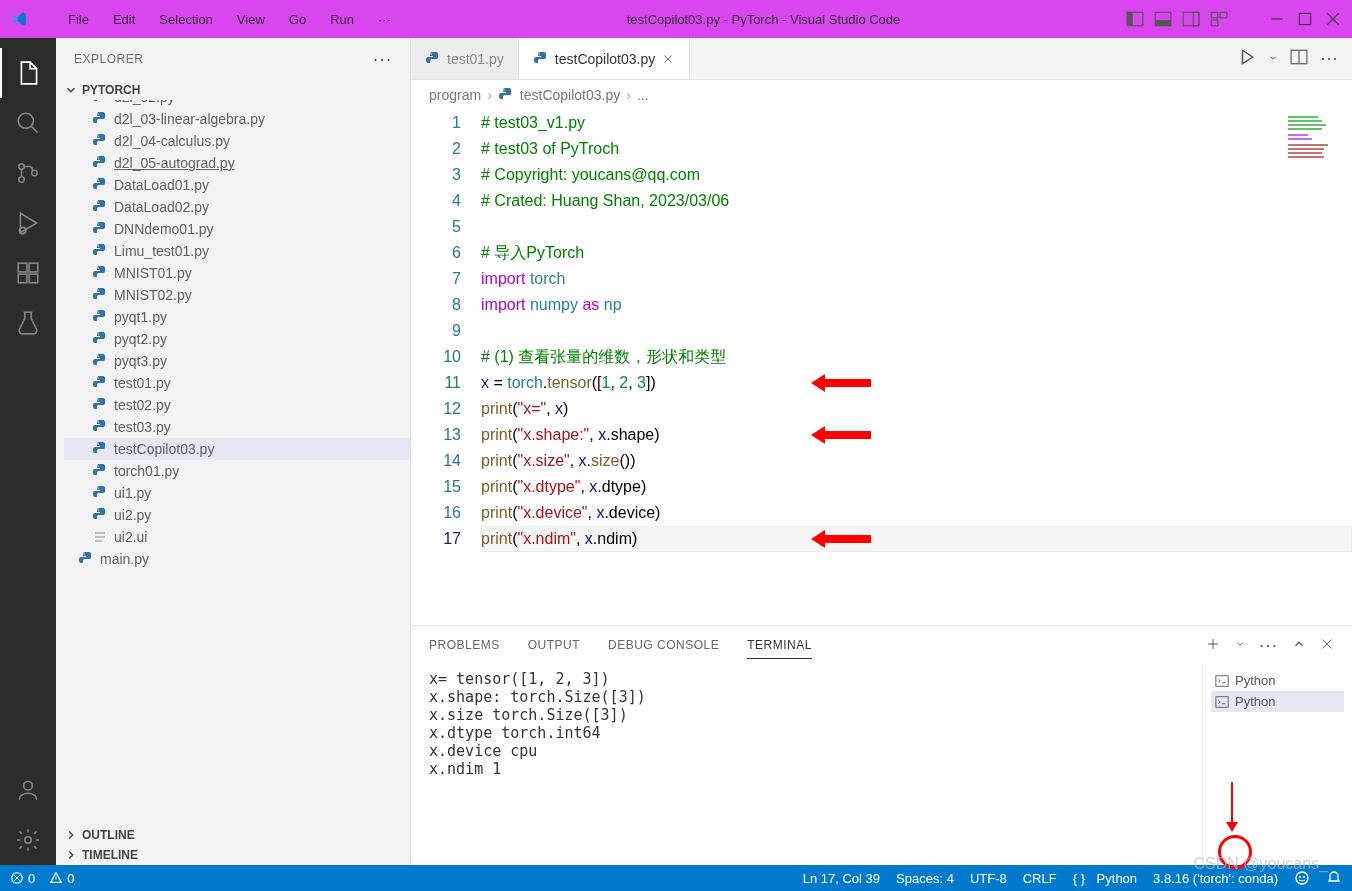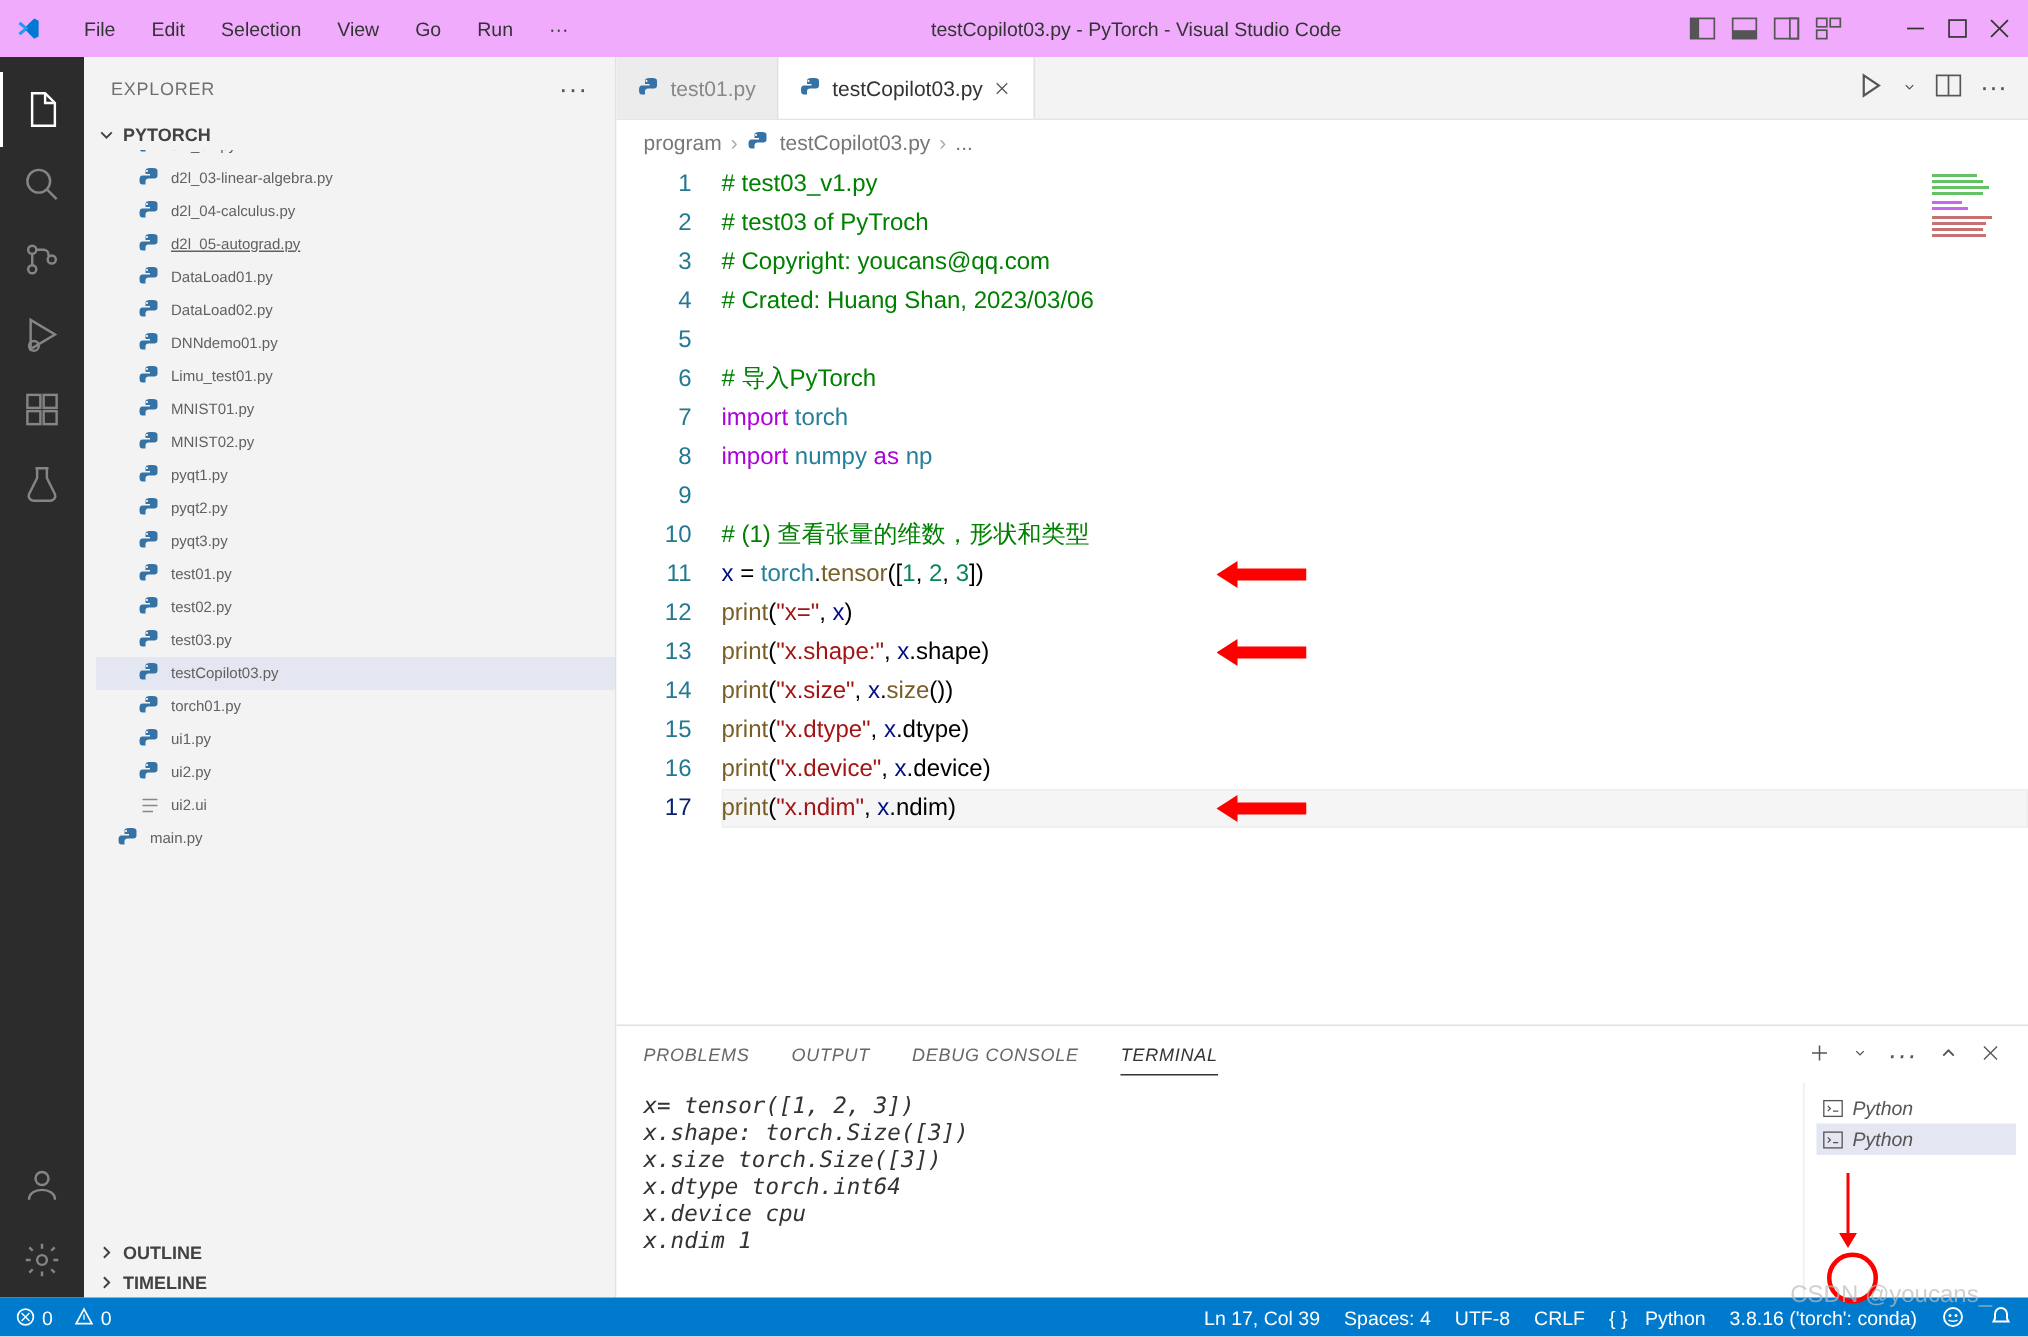--- a/index.html
+++ b/index.html
@@ -1,34 +1,34 @@
 <!DOCTYPE html>
 <html><head>
 <meta charset="utf-8">
 <style>
 * { margin: 0; padding: 0; box-sizing: border-box; font-family: "Segoe UI", Tahoma, sans-serif; }
 body { width: 1352px; height: 891px; background: #fff; overflow: hidden; display: flex; flex-direction: column; font-size: 13px; }
-.titlebar { height: 38px; background: #f0abfc; display: flex; align-items: center; padding: 0 10px; color: #333; }
+.titlebar { height: 38px; background: #d946ef; display: flex; align-items: center; padding: 0 10px; color: #333; gap: 12px; }
 .titlebar .logo { width: 18px; height: 18px; margin-right: 18px; }
 .titlebar .menus { display: flex; gap: 4px; }
 .titlebar .menus span { padding: 4px 10px; cursor: pointer; }
 .titlebar .title { flex: 1; text-align: center; color: #333; font-size: 13px; }
 .titlebar .winbtns { display: flex; gap: 10px; align-items: center; }
 .titlebar .winbtns .wicon { width: 18px; height: 18px; display: flex; align-items: center; justify-content: center; }
 .main { flex: 1; display: flex; min-height: 0; }
 .activitybar { width: 56px; background: #2c2c2c; display: flex; flex-direction: column; align-items: center; padding-top: 10px; }
 .activitybar .aicon { width: 56px; height: 50px; display: flex; align-items: center; justify-content: center; color: #858585; }
 .activitybar .aicon.active { color: #fff; border-left: 2px solid #fff; }
 .activitybar .spacer { flex: 1; }
 .sidebar { width: 355px; background: #f3f3f3; border-right: 1px solid #e0e0e0; display: flex; flex-direction: column; }
 .sidebar-header { height: 42px; display: flex; align-items: center; justify-content: space-between; padding: 0 18px; color: #6f6f6f; font-size: 12px; letter-spacing: 0.5px; }
 .section-header { display: flex; align-items: center; padding: 3px 8px; font-weight: bold; font-size: 12px; color: #424242; cursor: pointer; gap: 4px; }
 .section-header .chev { width: 14px; height: 14px; }
 .tree { flex: 1; overflow-y: auto; padding-left: 8px; }
-.tree-item { display: flex; align-items: center; padding: 3px 12px 3px 20px; font-size: 10px; color: #616161; cursor: pointer; gap: 6px; }
+.tree-item { display: flex; align-items: center; padding: 3px 12px 3px 20px; font-size: 14px; color: #616161; cursor: pointer; gap: 6px; }
 .tree-item.selected { background: #e4e6f1; }
 .tree-item .ficon { width: 16px; height: 16px; flex-shrink: 0; }
 .py-icon { color: #3572A5; }
 .editor-area { flex: 1; display: flex; flex-direction: column; background: #fff; min-width: 0; }
 .tabs { height: 42px; background: #f3f3f3; display: flex; align-items: stretch; border-bottom: 1px solid #e5e5e5; }
 .tab { display: flex; align-items: center; padding: 0 14px; gap: 6px; font-size: 14px; color: #888; background: #ececec; border-right: 1px solid #e0e0e0; cursor: pointer; }
 .tab.active { background: #fff; color: #333; }
 .tab .ficon { width: 16px; height: 16px; }
 .tab .close { width: 14px; height: 14px; color: #555; }
 .tab-actions { margin-left: auto; display: flex; align-items: center; gap: 12px; padding: 0 14px; color: #555; }
@@ -43,21 +43,21 @@
 .c-comment { color: #008000; }
 .c-kw { color: #af00db; }
 .c-mod { color: #267f99; }
 .c-func { color: #795e26; }
 .c-str { color: #a31515; }
 .c-num { color: #098658; }
 .c-var { color: #001080; }
 .arrow { position: absolute; width: 60px; height: 18px; }
 .arrow svg { width: 60px; height: 18px; }
 .minimap { position: absolute; right: 16px; top: 4px; width: 50px; height: 60px; opacity: 0.6; }
-.panel { height: 182px; border-top: 1px solid #e0e0e0; display: flex; flex-direction: column; font-style: italic; }
+.panel { height: 240px; border-top: 1px solid #e0e0e0; display: flex; flex-direction: column; }
 .panel-tabs { height: 38px; display: flex; align-items: center; padding: 0 18px; gap: 28px; color: #666; font-size: 12px; letter-spacing: 0.5px; }
 .panel-tabs .ptab { cursor: pointer; padding: 6px 0; }
 .panel-tabs .ptab.active { color: #333; border-bottom: 1px solid #333; }
 .panel-tabs .pactions { margin-left: auto; display: flex; gap: 14px; align-items: center; color: #555; }
 .panel-body { flex: 1; display: flex; }
 .terminal { flex: 1; padding: 6px 18px; font-family: Consolas, monospace; font-size: 15px; color: #333; white-space: pre; }
 .term-side { width: 150px; border-left: 1px solid #eee; padding: 6px 8px; font-size: 13px; color: #555; }
 .term-side .trow { display: flex; align-items: center; gap: 6px; padding: 3px 4px; }
 .term-side .trow.sel { background: #e4e6f1; }
 .statusbar { height: 26px; background: #007acc; color: #fff; display: flex; align-items: center; font-size: 13px; padding: 0 10px; gap: 14px; position: relative; }

